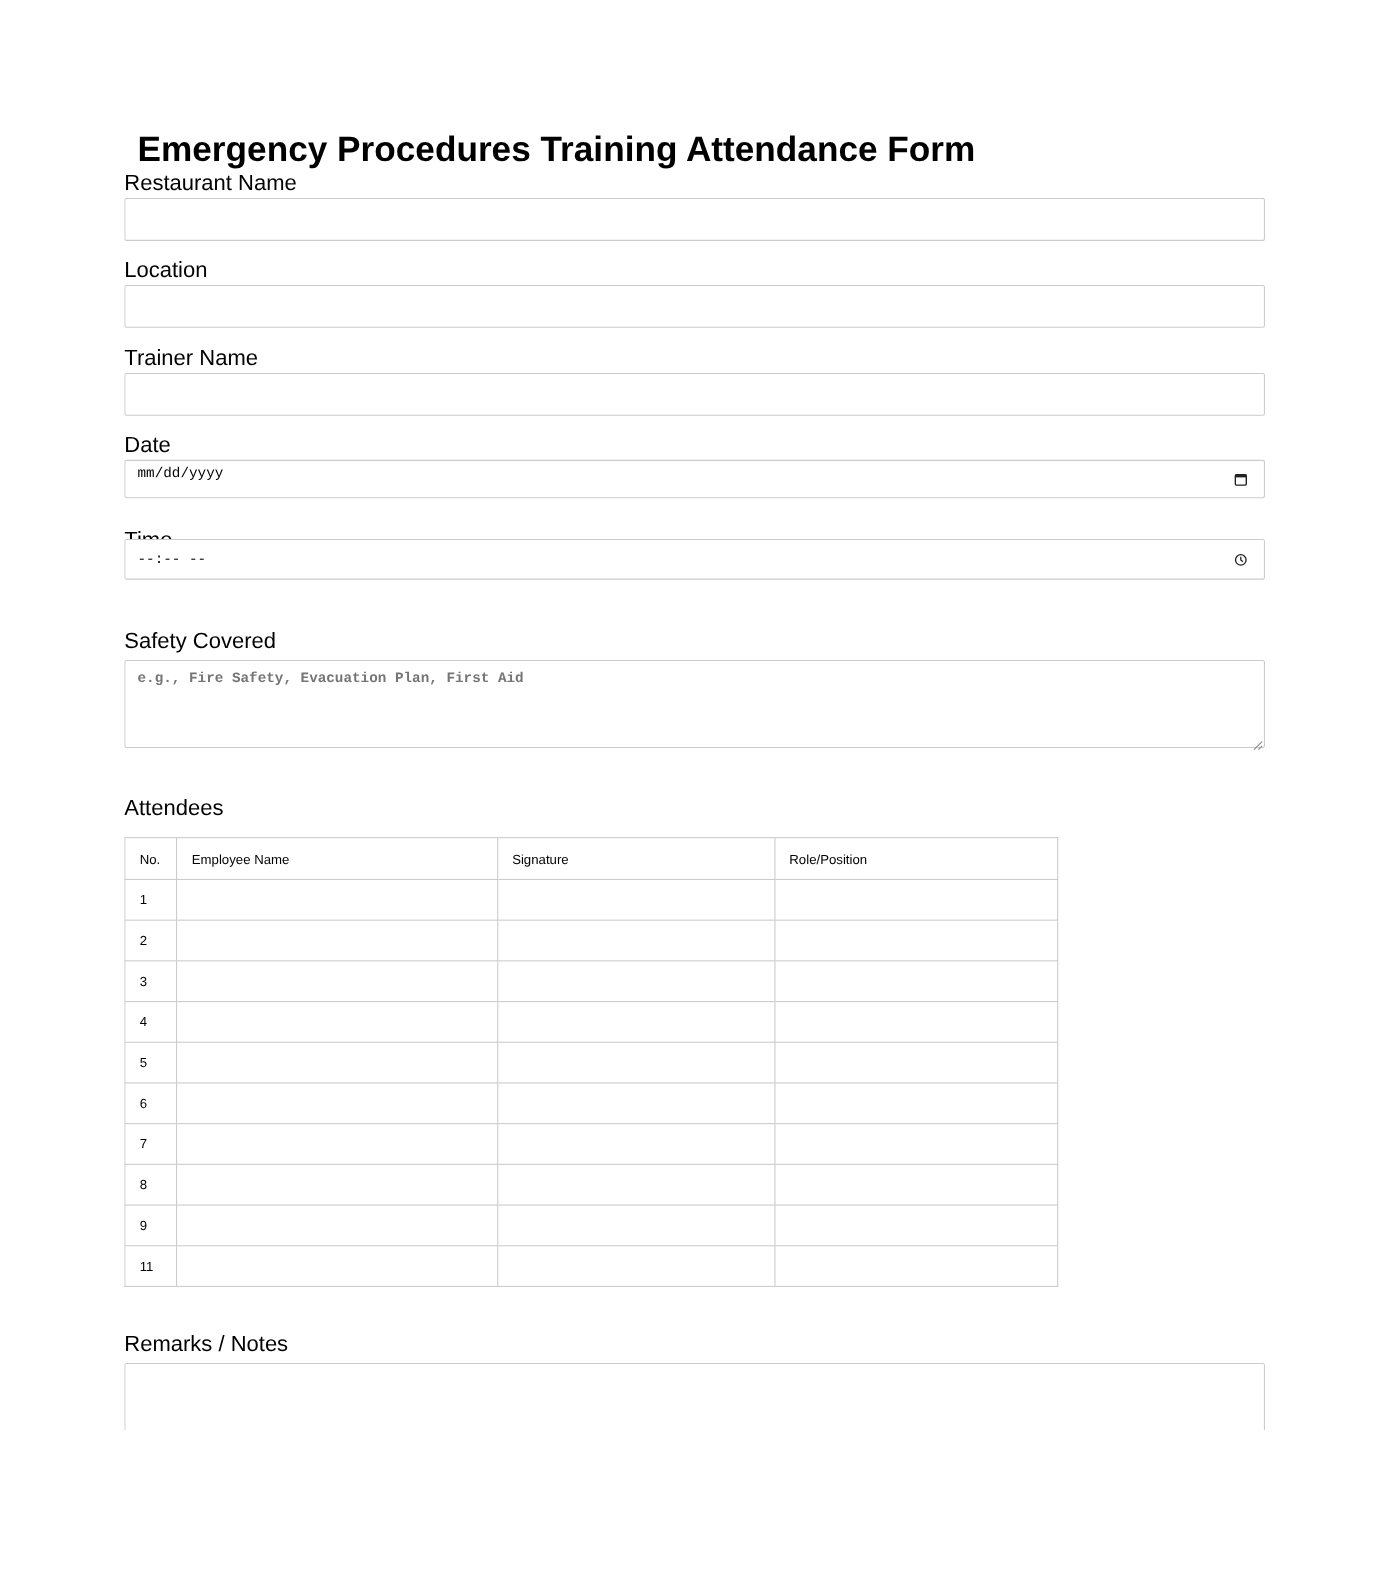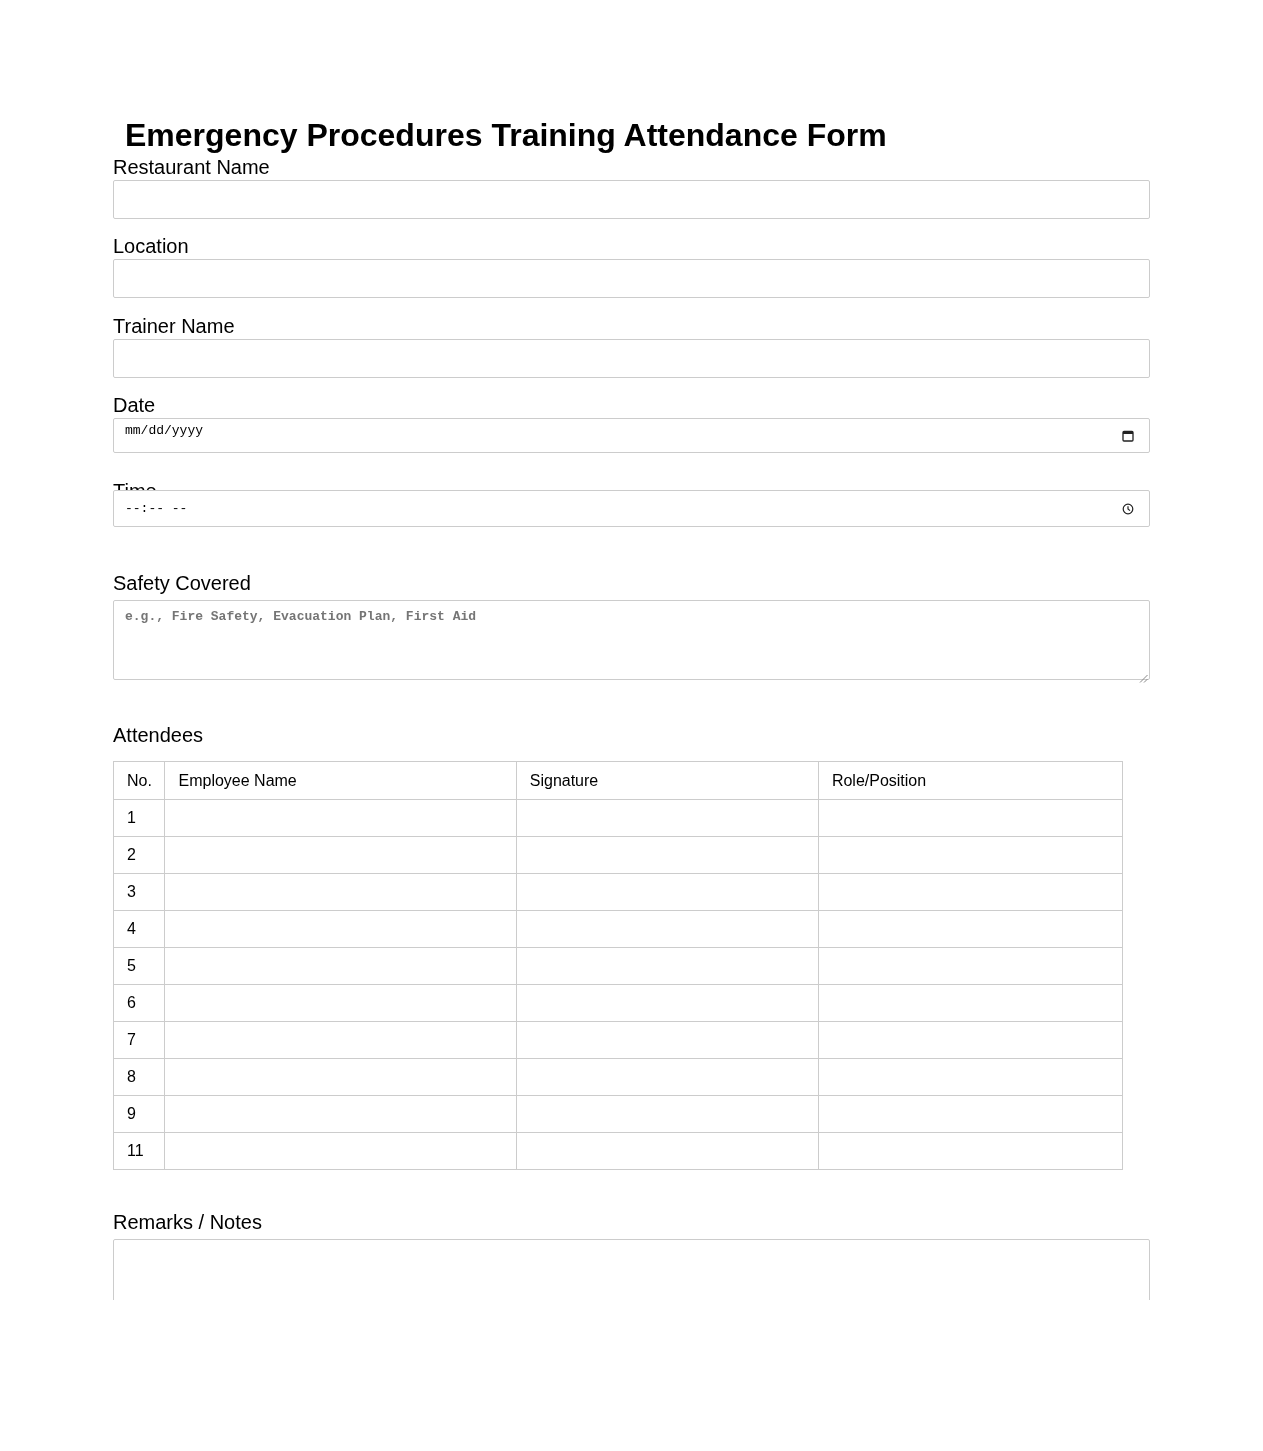--- a/index.html
+++ b/index.html
@@ -72,23 +72,23 @@
       position: absolute;
       right: 1px;
       bottom: 1px;
       width: 9px;
       height: 9px;
     }
     table.attendees {
       position: absolute;
       left: 0;
       top: 761px;
-      width: 1010px;
+      width: 849px;
       border-collapse: collapse;
-      font-size: 16px;
+      font-size: 12px;
     }
     table.attendees th, table.attendees td {
       border: 1px solid #cccccc;
       height: 37px;
       padding: 0 0 0 13px;
       text-align: left;
       font-weight: normal;
       box-sizing: border-box;
       vertical-align: middle;
     }

